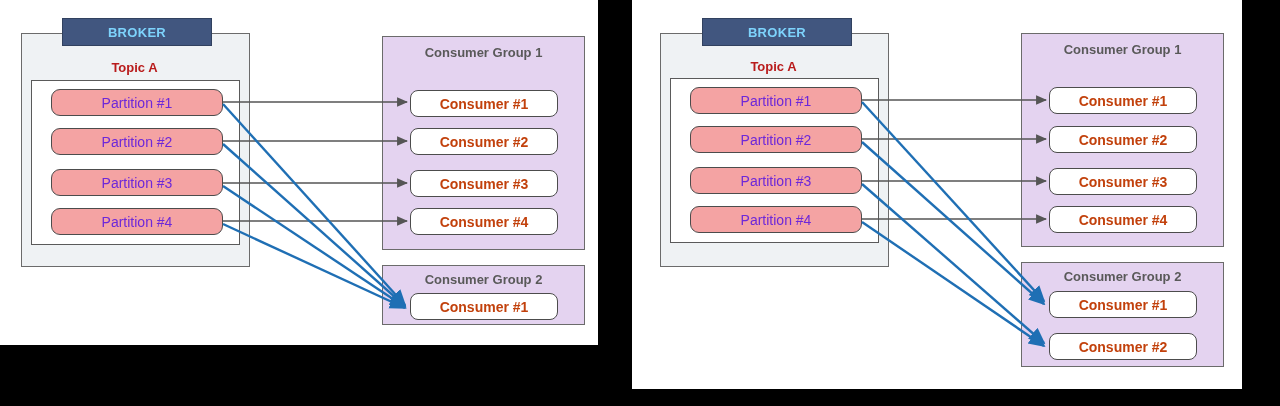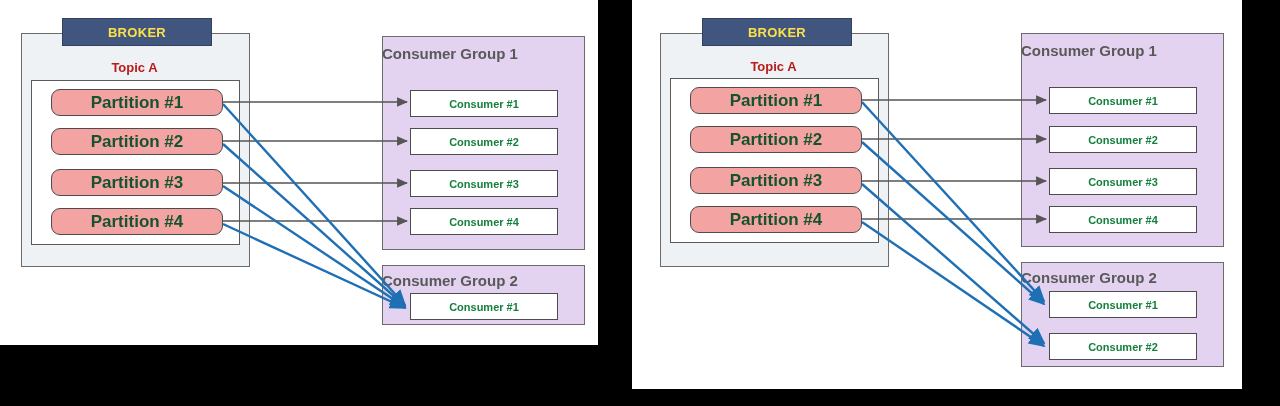--- a/index.html
+++ b/index.html
@@ -8,47 +8,47 @@
     font-family:"Liberation Sans","DejaVu Sans",sans-serif;
     background:#000000;
   }
   .panel{position:absolute;background:#ffffff;overflow:hidden;}
   #panel-left{left:0;top:0;width:598px;height:345px;}
   #panel-right{left:632px;top:0;width:610px;height:389px;}
 
   
   .broker-box{position:absolute;background:#eff2f4;border:1.5px solid #6b6b6b;}
   .broker-banner{
-    position:absolute;background:#41567f;color:#fde047;
+    position:absolute;background:#41567f;color:#7dd3fc;
     font-weight:bold;font-size:13px;letter-spacing:.3px;
     display:flex;align-items:center;justify-content:center;
     border:1px solid #31415f;
   }
   .topic-label{
     position:absolute;color:#b91c1c;font-weight:bold;font-size:13px;
     display:flex;align-items:center;justify-content:center;width:100%;
   }
   .topic-box{position:absolute;background:#ffffff;border:1.5px solid #5a5a5a;}
 
   .partition{
     position:absolute;background:#f4a3a3;border:1.5px solid #4c4c4c;
-    border-radius:9px;color:#14532d;font-size:17px;font-weight:700;
+    border-radius:9px;color:#6d28d9;font-size:14px;font-weight:400;
     display:flex;align-items:center;justify-content:center;
     box-sizing:border-box;
   }
 
   
   .cgroup{position:absolute;background:#e4d3f0;border:1.5px solid #6b6b6b;box-sizing:border-box;}
   .cgroup-title{
-    position:absolute;left:0;width:100%;
-    color:#595959;font-weight:bold;font-size:15px;
+    position:absolute;left:0;width:100%;text-align:center;
+    color:#595959;font-weight:bold;font-size:13px;
   }
   .consumer{
     position:absolute;background:#ffffff;border:1.5px solid #4c4c4c;
-    border-radius:0;color:#15803d;font-size:11px;font-weight:bold;
+    border-radius:8px;color:#c2410c;font-size:14px;font-weight:bold;
     display:flex;align-items:center;justify-content:center;box-sizing:border-box;
   }
 
   .edges{position:absolute;left:0;top:0;width:100%;height:100%;pointer-events:none;}
 </style>
 </head>
 <body>
 
 <div class="panel" id="panel-left">
 

